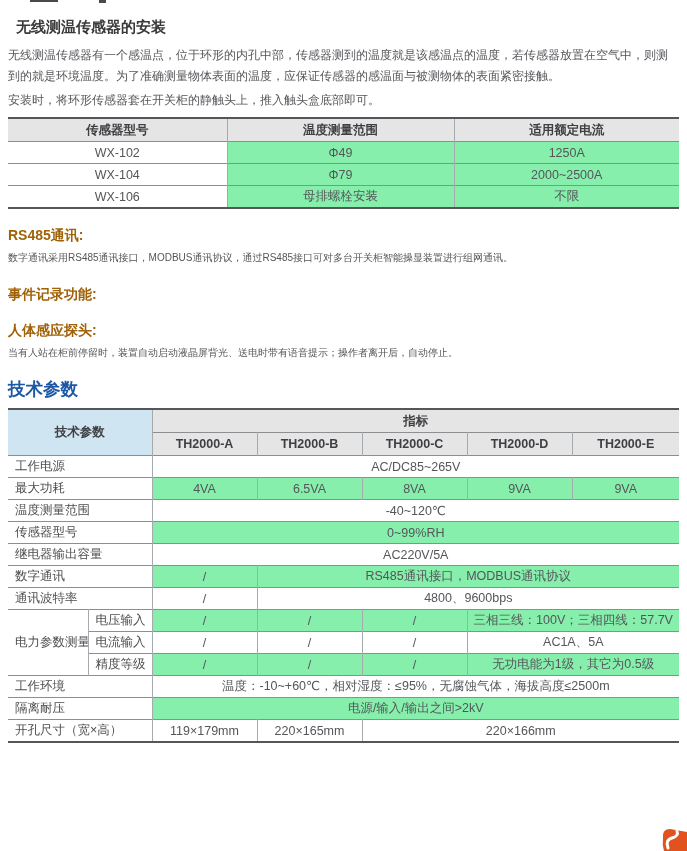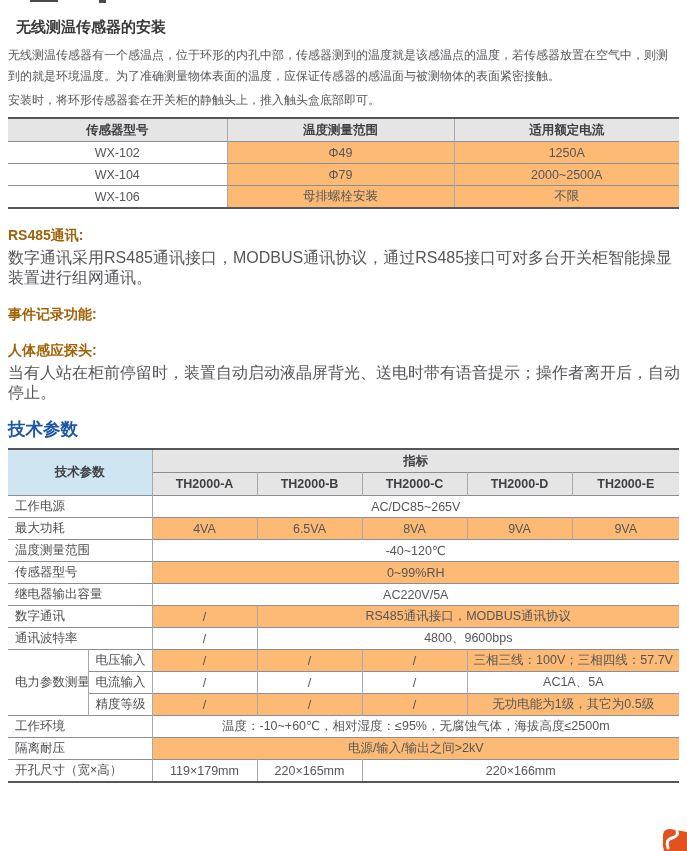--- a/index.html
+++ b/index.html
@@ -6,30 +6,30 @@
   .page{position:relative;width:687px;height:851px;background:#ffffff;overflow:hidden;
         font-family:"Liberation Sans","DejaVu Sans",sans-serif;color:#515255}
   .content{padding:9px 7px 0 8px}
 
   .sec-title{font-size:15px;font-weight:bold;color:#39393b;margin:8px;line-height:20px}
   .sec-title.mt{margin-top:16px}
   .feature-title{font-size:14px;font-weight:bold;color:#a16207;margin:17px 0 0 0;line-height:19px}
   .tech-title{font-size:17.5px;font-weight:bold;color:#1d57a5;margin:15px 0 0 0;line-height:22px}
   .body-text{font-size:12px;line-height:21px;margin:7px 0 0 0;color:#55565a;width:671px}
   .body-text.tight{margin-top:3px}
-  .feature-body{font-size:16px;line-height:20px;margin:3px 0 0 0;color:#55565a}
+  .feature-body{font-size:10px;line-height:20px;margin:3px 0 0 0;color:#55565a}
 
   
   .dtable{border-collapse:collapse;table-layout:fixed;width:671px;margin-top:6px;
           border-top:2px solid #55565a;border-bottom:2px solid #55565a;font-size:12.5px}
   .dtable tr{border-bottom:1px solid #8c8e91}
   .dtable td,.dtable th{height:21px;text-align:center;padding:0 2px;overflow:hidden;white-space:nowrap}
   .dtable th{background:#e5e5e5;color:#3e3f42;font-weight:bold;height:22px}
   .dtable td{color:#55565a}
-  .shade{background:#fdba74}
+  .shade{background:#86efac}
 
   .sensor-table th + th,
   .sensor-table td + td{border-left:1px solid #a4aaae}
 
   .tech-table{margin-top:8px}
   .tech-table .group-h,
   .tech-table .model-h,
   .tech-table .sub-label,
   .tech-table .data-cell{border-left:1px solid #a4aaae}
   .tech-table .corner-h{background:#cfe5f2}

